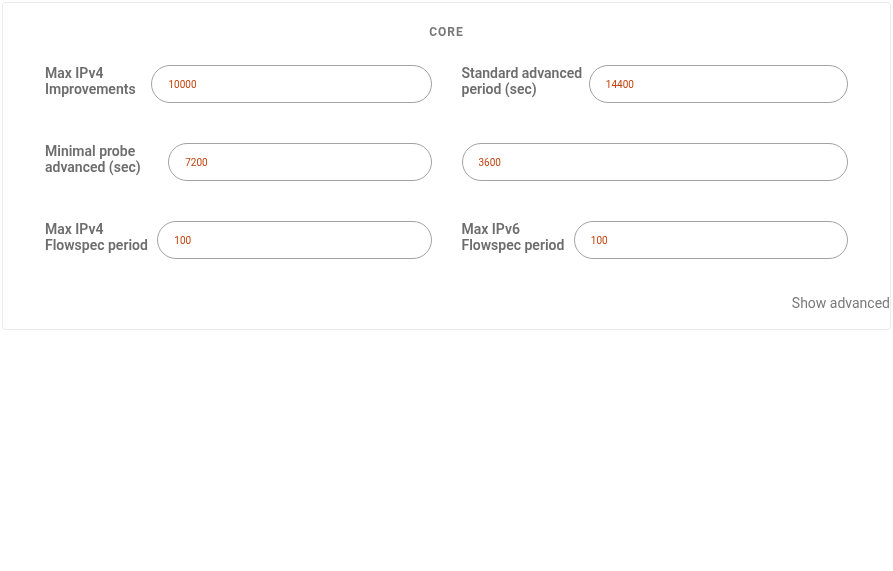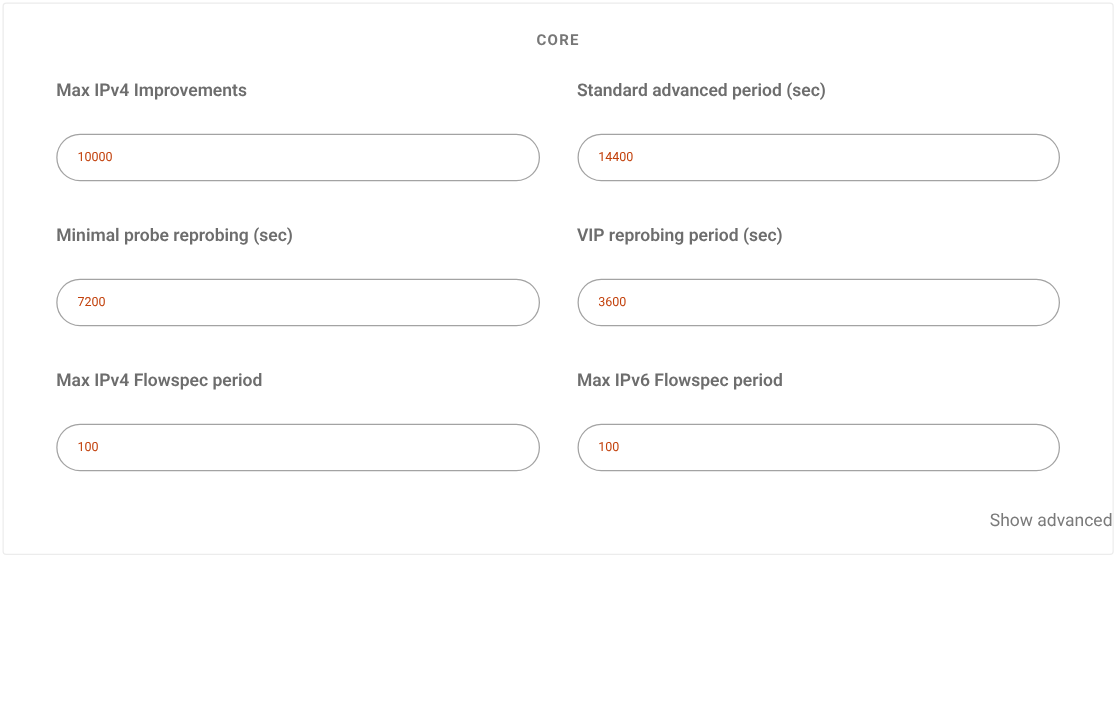--- a/index.html
+++ b/index.html
@@ -31,22 +31,20 @@
     }
     .form-grid {
       display: grid;
       grid-template-columns: 1fr 1fr;
       column-gap: 30px;
       row-gap: 36px;
       padding: 14px 42px 26px 42px;
     }
     .field {
       display: flex;
-      flex-direction: column;
-      gap: 16px;
     }
     .field-label {
       font-size: 14px;
       font-weight: 600;
       color: #6d6d6d;
       margin-bottom: 10px;
     }
     .text-input {
       width: 100%;
       height: 38px;
@@ -81,26 +79,25 @@
       <input type="text" class="text-input" value="10000" style="">
     </div>
 
 
     <div class="field">
       <label class="field-label">Standard advanced period (sec)</label>
       <input type="text" class="text-input" value="14400" style="">
     </div>
 
     <div class="field">
-      <label class="field-label">Minimal probe reprobing (sec)</label>
+      <label class="field-label">Minimal probe advanced (sec)</label>
       <input type="text" class="text-input" value="7200" style="">
     </div>
 
     <div class="field">
-      <label class="field-label">VIP reprobing period (sec)</label>
       <input type="text" class="text-input" value="3600" style="">
     </div>
 
     <div class="field">
       <label class="field-label">Max IPv4 Flowspec period</label>
       <input type="text" class="text-input" value="100" style="">
     </div>
 
     <div class="field">
       <label class="field-label">Max IPv6 Flowspec period</label>

